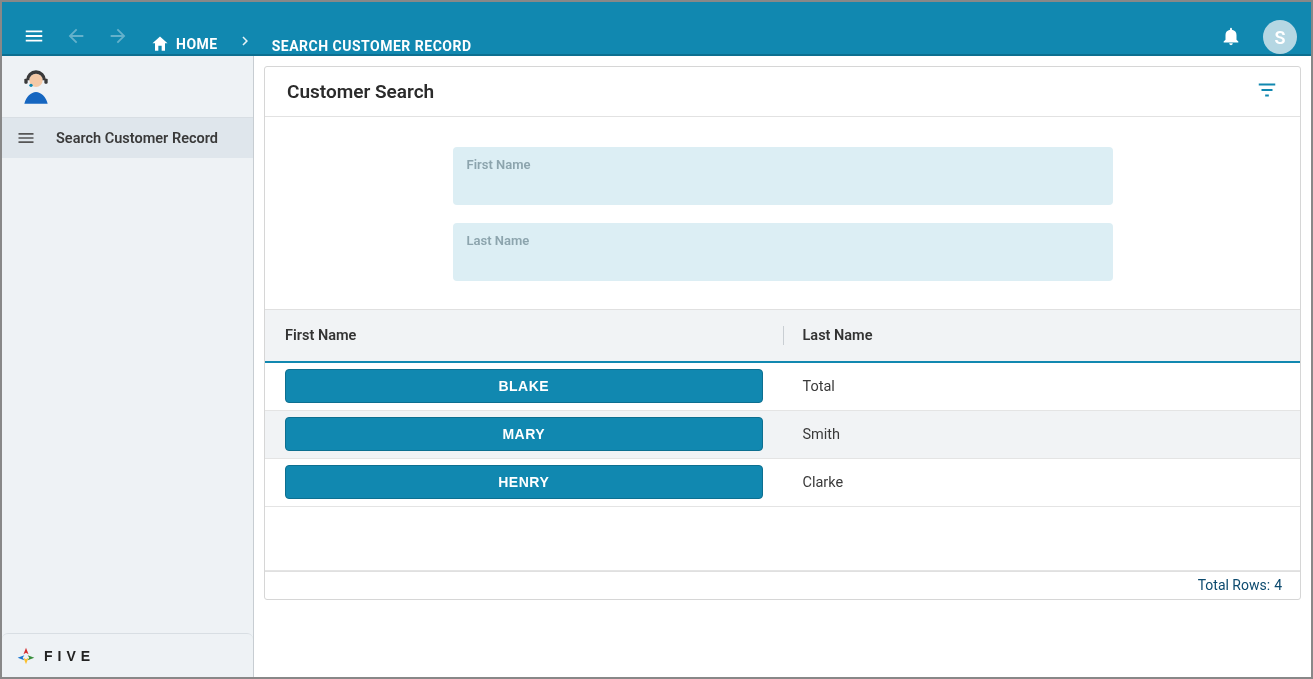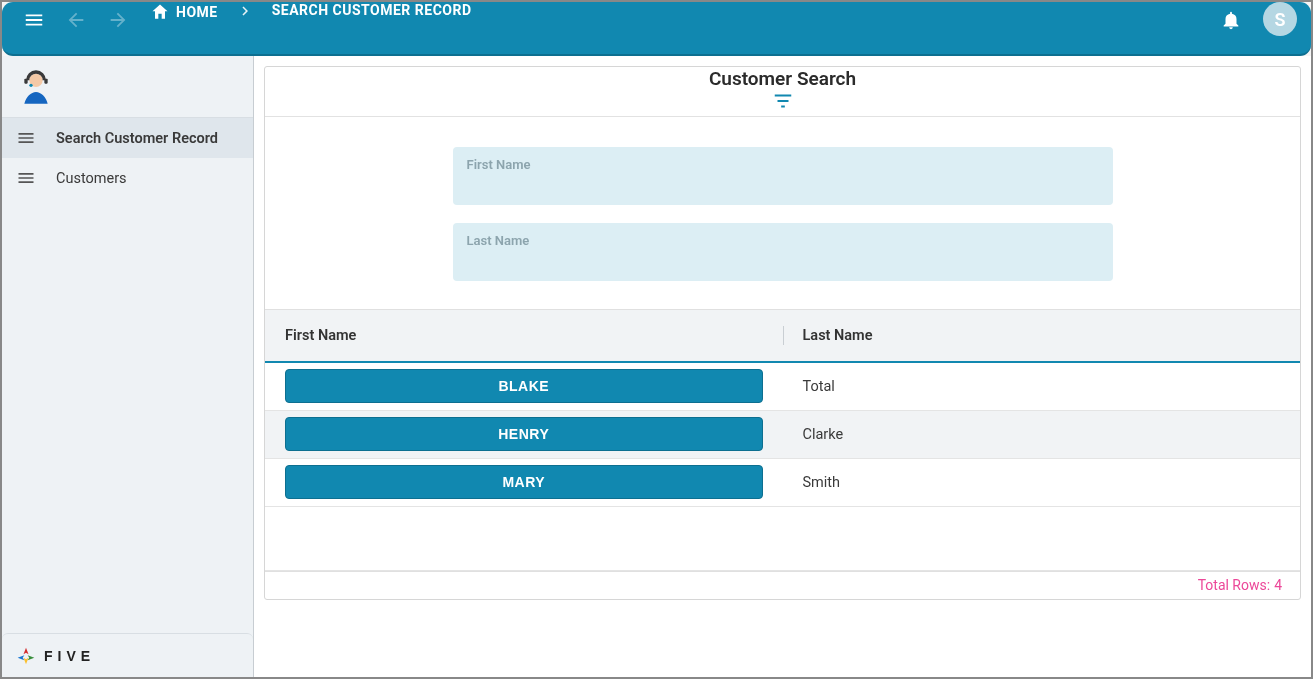--- a/index.html
+++ b/index.html
@@ -4,25 +4,24 @@
 <style>
   * { box-sizing: border-box; margin: 0; padding: 0; }
   html, body { width: 100%; height: 100%; font-family: -apple-system, BlinkMacSystemFont, "Segoe UI", Roboto, Arial, sans-serif; }
   body { background: #f5f5f5; border: 2px solid #888; overflow: hidden; }
 
   
   .appbar {
     height: 54px;
     background: #1188b0;
     display: flex;
-    align-items: flex-start;
+    align-items: flex-end;
     padding: 0 14px 0 14px;
     color: #fff;
     border-bottom: 2px solid #0d6f90;
-    border-radius: 11px;
   }
   .appbar .iconbtn {
     width: 36px; height: 36px;
     display: flex; align-items: center; justify-content: center;
     border-radius: 50%;
     cursor: pointer;
     margin-right: 6px;
   }
   .appbar .iconbtn.disabled { opacity: .35; cursor: default; }
   .appbar svg { fill: #fff; }
@@ -97,21 +96,20 @@
     border: 1px solid #d6d6d6;
     border-radius: 3px;
     background: #fff;
   }
   .card-header {
     height: 50px;
     border-bottom: 1px solid #e2e2e2;
     display: flex; align-items: center;
     padding: 0 22px;
     justify-content: space-between;
-    flex-direction: column;
   }
   .card-header h2 { font-size: 19px; font-weight: 600; color: #2b2b2b; }
   .card-header .filtericon svg { fill: #1188b0; }
 
   .form-area {
     padding: 30px 0 28px 0;
     display: flex; flex-direction: column; align-items: center;
     gap: 18px;
   }
   .field {
@@ -165,21 +163,21 @@
     font-size: 14px;
     cursor: pointer;
     text-transform: uppercase;
     padding: 0 4px;
   }
   .table-gap { height: 64px; border-bottom: 1px solid #e4e4e4; }
   .table-footer {
     height: 28px;
     display: flex; align-items: center; justify-content: flex-end;
     padding: 0 18px;
-    font-size: 14px; color: #ec4899;
+    font-size: 14px; color: #0c4a6e;
     border-top: 1px solid #e0e0e0;
   }
 </style>
 </head>
 <body>
 
 <div class="appbar">
   <div class="iconbtn">
     <svg width="22" height="22" viewBox="0 0 24 24">
         <path d="M3 6h18v2H3V6zm0 5h18v2H3v-2zm0 5h18v2H3v-2z"></path>
@@ -237,28 +235,20 @@
       </svg>
     </div>
     <div class="nav">
       <div class="nav-item active">
         <span class="menuicn">
           <svg width="20" height="20" viewBox="0 0 24 24">
               <path d="M3 6h18v2H3V6zm0 5h18v2H3v-2zm0 5h18v2H3v-2z"></path>
             </svg>
         </span>
         <span>Search Customer Record</span>
-      </div>
-      <div class="nav-item">
-        <span class="menuicn">
-          <svg width="20" height="20" viewBox="0 0 24 24">
-              <path d="M3 6h18v2H3V6zm0 5h18v2H3v-2zm0 5h18v2H3v-2z"></path>
-            </svg>
-        </span>
-        <span>Customers</span>
       </div>
     </div>
     <div class="brand">
       <svg viewBox="0 0 24 24" width="24" height="24">
         <polygon points="12,2 15,10 12,8 9,10" fill="#d32f2f"></polygon>
         <polygon points="2,14 10,11 8,14 10,17" fill="#1976d2"></polygon>
         <polygon points="22,14 14,17 16,14 14,11" fill="#388e3c"></polygon>
         <polygon points="12,22 9,14 12,16 15,14" fill="#fbc02d"></polygon>
       </svg>
       <span class="brand-text">FIVE</span>
@@ -294,26 +284,26 @@
               <th>First Name</th>
               <th>Last Name</th>
             </tr>
           </thead>
           <tbody id="rows">
               <tr>
                 <td><button class="namebtn">BLAKE</button></td>
                 <td>Total</td>
               </tr>
               <tr>
+                <td><button class="namebtn">MARY</button></td>
+                <td>Smith</td>
+              </tr>
+              <tr>
                 <td><button class="namebtn">HENRY</button></td>
                 <td>Clarke</td>
-              </tr>
-              <tr>
-                <td><button class="namebtn">MARY</button></td>
-                <td>Smith</td>
               </tr>
             </tbody>
         </table>
         <div class="table-gap"></div>
         <div class="table-footer">
           <span>Total Rows:</span>
           <span style="width:4px"></span>
           <span>4</span>
         </div>
       </div>

